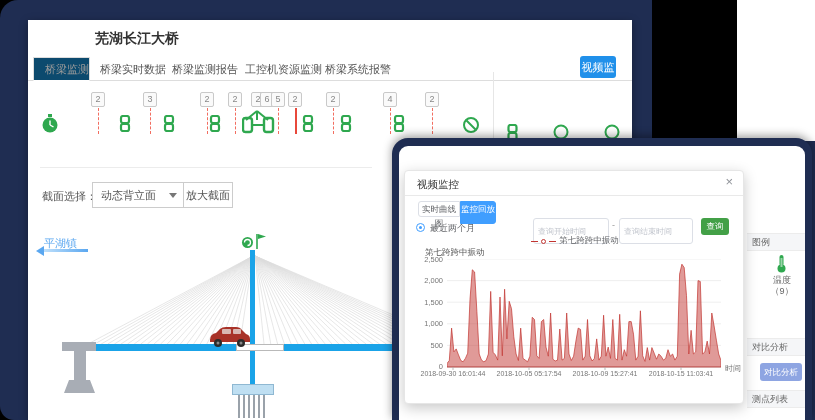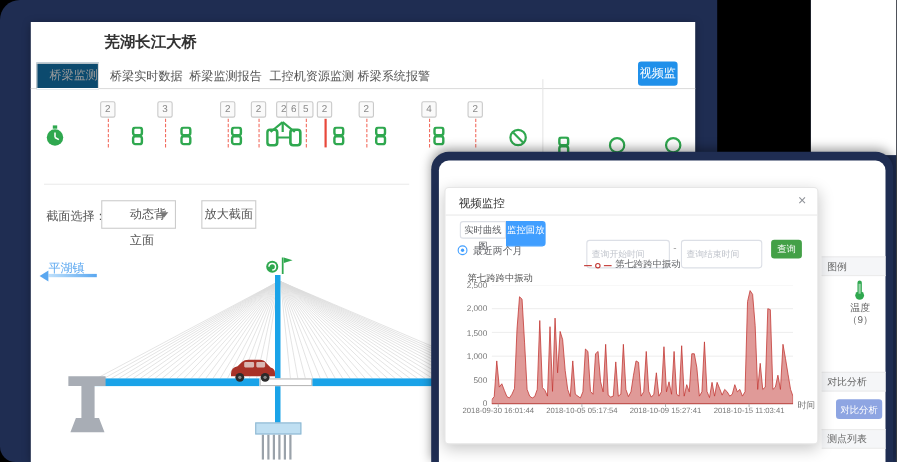--- a/index.html
+++ b/index.html
@@ -132,21 +132,21 @@
     </svg>
     <svg class="abs" style="left:525px;top:104px;" width="16" height="16" viewBox="0 0 16 16">
       <circle cx="8" cy="8" r="6.5" fill="none" stroke="#2fa84f" stroke-width="2"></circle>
     </svg>
     <svg class="abs" style="left:576px;top:104px;" width="16" height="16" viewBox="0 0 16 16">
       <circle cx="8" cy="8" r="6.5" fill="none" stroke="#2fa84f" stroke-width="2"></circle>
     </svg>
 
     <div class="abs" style="left:12px;top:147px;width:332px;height:1px;background:#ececec;"></div>
     <span class="abs txt11" style="left:14px;top:169px;">截面选择：</span>
-    <div class="abs ctrl" style="left:64px;top:162px;width:68px;height:26px;line-height:24px;padding-left:25px;">
+    <div class="abs ctrl" style="left:64px;top:162px;width:92px;height:26px;line-height:24px;padding-left:8px;">
       <span>动态背立面</span>
       <div class="abs caret" style="right:6px;top:10px;"></div>
     </div>
     <div class="abs ctrl" style="left:155px;top:162px;width:50px;height:26px;line-height:24px;text-align:center;">放大截面</div>
 
     <span class="abs" style="left:16px;top:216px;font-size:11px;color:#5aa7f0;">平湖镇</span>
     <div class="abs arrowbar" style="left:16px;top:229px;width:44px;"></div>
     <div class="abs arrowhead" style="left:8px;top:226px;"></div>
 
     <svg class="abs" id="cables-svg" style="left:32px;top:220px;" width="410" height="110" viewBox="0 0 410 110">

